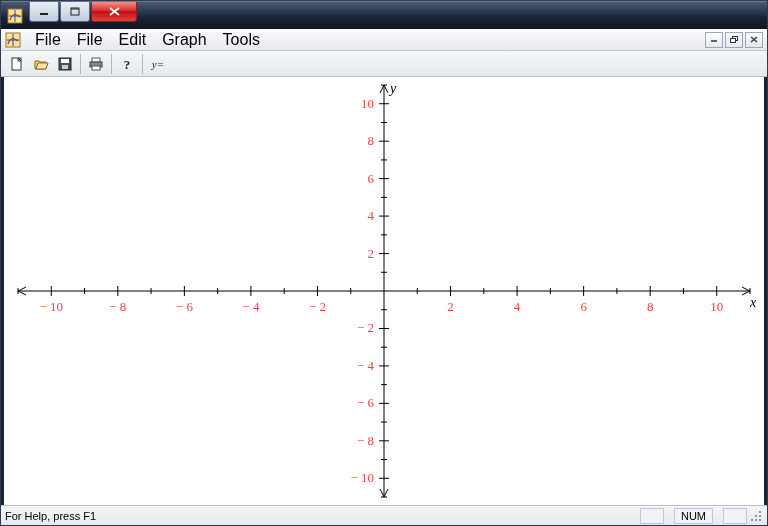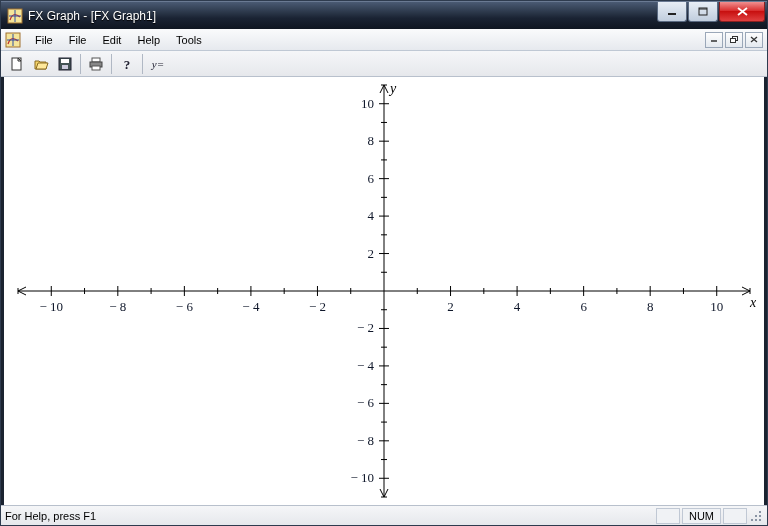--- a/index.html
+++ b/index.html
@@ -52,21 +52,21 @@
 .win-btn svg { display: block; }
 
 .menubar-row {
   height: 22px;
   background: linear-gradient(to bottom, #fafbfc, #e6e9ee);
   border-bottom: 1px solid #bfc8d4;
   display: flex; align-items: center;
   padding-left: 4px;
 }
 .menubar-row .app-icon { width: 16px; height: 16px; margin-right: 6px; }
-.menubar-row .menu-item { padding: 2px 8px; font-size: 11px; color: #000; cursor: default; }
+.menubar-row .menu-item { padding: 2px 8px; font-size: 16px; color: #000; cursor: default; }
 .menubar-row .spacer { flex: 1; }
 .mdi-btns { display: flex; gap: 2px; padding-right: 4px; }
 .mdi-btn {
   width: 18px; height: 16px; border: 1px solid #9aa7b8;
   background: linear-gradient(#fdfdfd,#e4e9ef);
   display: flex; align-items: center; justify-content: center;
 }
 
 .toolbar {
   height: 26px;
@@ -102,58 +102,57 @@
   background: linear-gradient(to bottom, #f5f6f8, #e6e8ec);
   border-top: 1px solid #b8c0cc;
   display: flex; align-items: center;
   padding: 0 4px;
   font-size: 11px;
 }
 .status-text { flex: 1; }
 .status-pane {
   border: 1px solid #c0c8d4;
   padding: 1px 6px;
-  margin-left: 2px;
+  margin-left: 10px;
   min-width: 30px;
   height: 16px;
   display: flex; align-items: center; justify-content: center;
   background: #f0f2f5;
 }
 .status-pane.empty { min-width: 24px; }
 .grip { width: 14px; height: 14px; margin-left: 2px; }
 
 .axis-label {
   position: absolute;
   font-family: "Times New Roman", serif;
   font-size: 14px;
   color: #000;
 }
 .tick-label {
   position: absolute;
   font-family: "Times New Roman", serif;
   font-size: 13px;
-  color: #0f172a;
+  color: #ef4444;
   white-space: nowrap;
 }
 </style>
 </head>
 <body>
 
 <div class="window">
 
   <div class="titlebar">
     <span class="titlebar-icon">
       <svg width="16" height="16" viewBox="0 0 16 16">
         <rect x="1" y="1" width="14" height="14" fill="#f5e59a" stroke="#a07030"></rect>
         <path d="M3 12 Q6 3 13 9" stroke="#c03030" fill="none" stroke-width="1.3"></path>
         <line x1="2" y1="8" x2="14" y2="8" stroke="#3050a0"></line>
         <line x1="8" y1="2" x2="8" y2="14" stroke="#3050a0"></line>
       </svg>
     </span>
-    <span class="titlebar-text">FX Graph - [FX Graph1]</span>
     <div class="win-buttons">
       <div class="win-btn">
         <svg width="10" height="8">
             <line x1="1" y1="6" x2="9" y2="6" stroke="#222" stroke-width="2"></line>
           </svg>
       </div>
       <div class="win-btn">
         <svg width="10" height="9">
             <rect x="1" y="1" width="8" height="7" fill="none" stroke="#222"></rect>
             <line x1="1" y1="2" x2="9" y2="2" stroke="#222"></line>
@@ -172,21 +171,21 @@
       <svg width="16" height="16" viewBox="0 0 16 16">
         <rect x="1" y="1" width="14" height="14" fill="#f5e59a" stroke="#a07030"></rect>
         <path d="M3 12 Q6 3 13 9" stroke="#c03030" fill="none" stroke-width="1.3"></path>
         <line x1="2" y1="8" x2="14" y2="8" stroke="#3050a0"></line>
         <line x1="8" y1="2" x2="8" y2="14" stroke="#3050a0"></line>
       </svg>
     </span>
     <span class="menu-item">File</span>
     <span class="menu-item">File</span>
     <span class="menu-item">Edit</span>
-    <span class="menu-item">Help</span>
+    <span class="menu-item">Graph</span>
     <span class="menu-item">Tools</span>
     <span class="spacer"></span>
     <div class="mdi-btns">
       <div class="mdi-btn">
           <svg width="8" height="7">
             <line x1="1" y1="5" x2="7" y2="5" stroke="#333" stroke-width="1.5"></line>
           </svg>
         </div>
       <div class="mdi-btn">
           <svg width="9" height="8">

